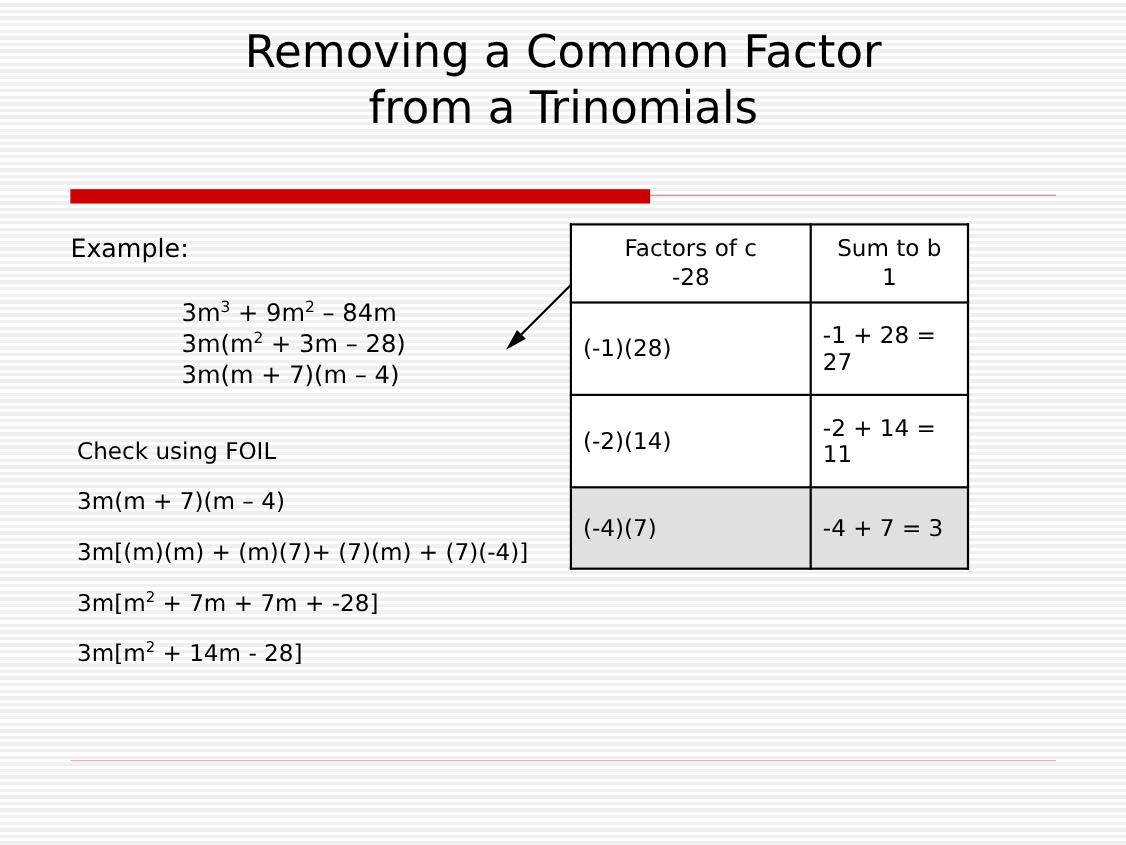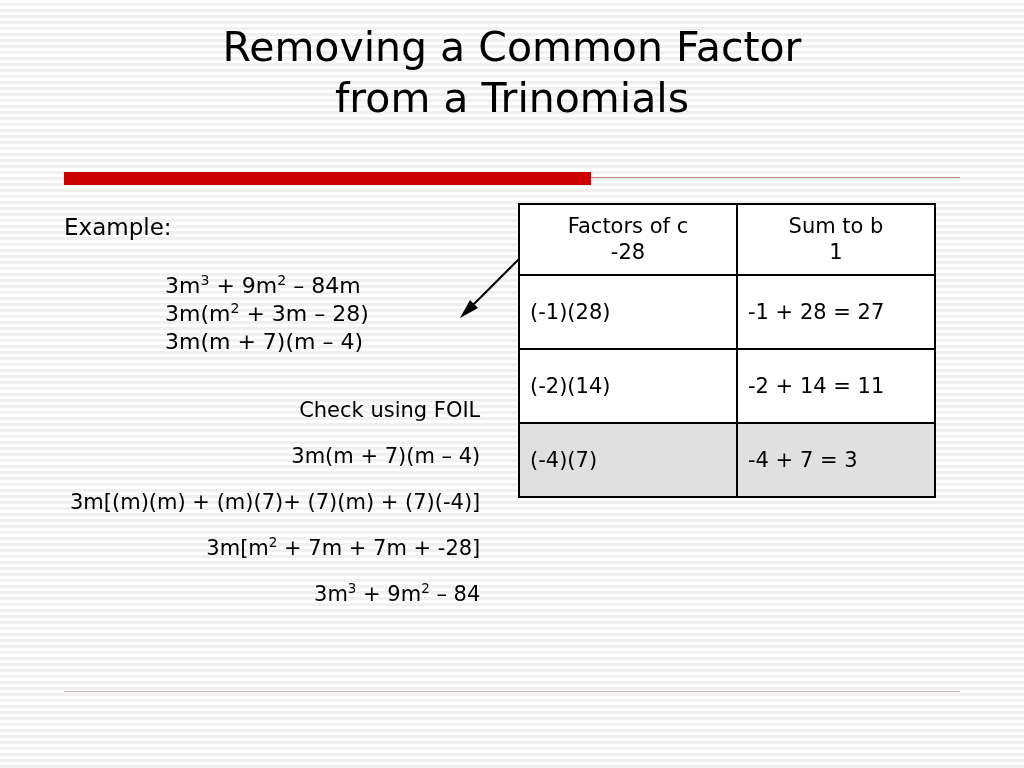--- a/index.html
+++ b/index.html
@@ -90,39 +90,38 @@
     color: #000000;
   }
   .work-block div { white-space: pre; }
 
   .check-block {
     position: absolute;
     top: 398px;
     left: 70px;
     font-size: 21px;
     color: #000000;
-    text-align: right;
   }
   .check-block .line {
     white-space: pre;
     margin-bottom: 22px;
   }
   .check-block .line:last-child { margin-bottom: 0; }
 
   sup {
     font-size: 0.64em;
     vertical-align: super;
     line-height: 0;
   }
 
   table.factors {
     position: absolute;
     top: 203px;
     left: 518px;
-    width: 418px;
+    width: 363px;
     border-collapse: collapse;
     background: #ffffff;
     font-size: 21px;
   }
   table.factors td {
     border: 2px solid #000000;
     padding: 17px 10px;
     color: #000000;
     height: 38px;
     vertical-align: middle;
@@ -166,21 +165,21 @@
     <div>3m<sup>3</sup> + 9m<sup>2</sup> – 84m</div>
     <div>3m(m<sup>2</sup> + 3m – 28)</div>
     <div>3m(m + 7)(m – 4)</div>
   </div>
 
   <div class="check-block">
     <div class="line">Check using FOIL</div>
     <div class="line">3m(m + 7)(m – 4)</div>
     <div class="line">3m[(m)(m) + (m)(7)+ (7)(m) + (7)(-4)]</div>
     <div class="line">3m[m<sup>2</sup> + 7m + 7m + -28]</div>
-    <div class="line">3m<sup>3</sup> + 9m<sup>2</sup> – 84</div>
+    <div class="line">3m[m<sup>2</sup> + 14m - 28]</div>
   </div>
 
   <svg class="arrow-svg" viewBox="0 0 140 140">
     <line x1="110" y1="38" x2="38" y2="110" stroke="#000000" stroke-width="2"></line>
     <polygon points="30,118 48,108 40,100" fill="#000000"></polygon>
   </svg>
 
   <table class="factors">
     <tbody>
         <tr>

